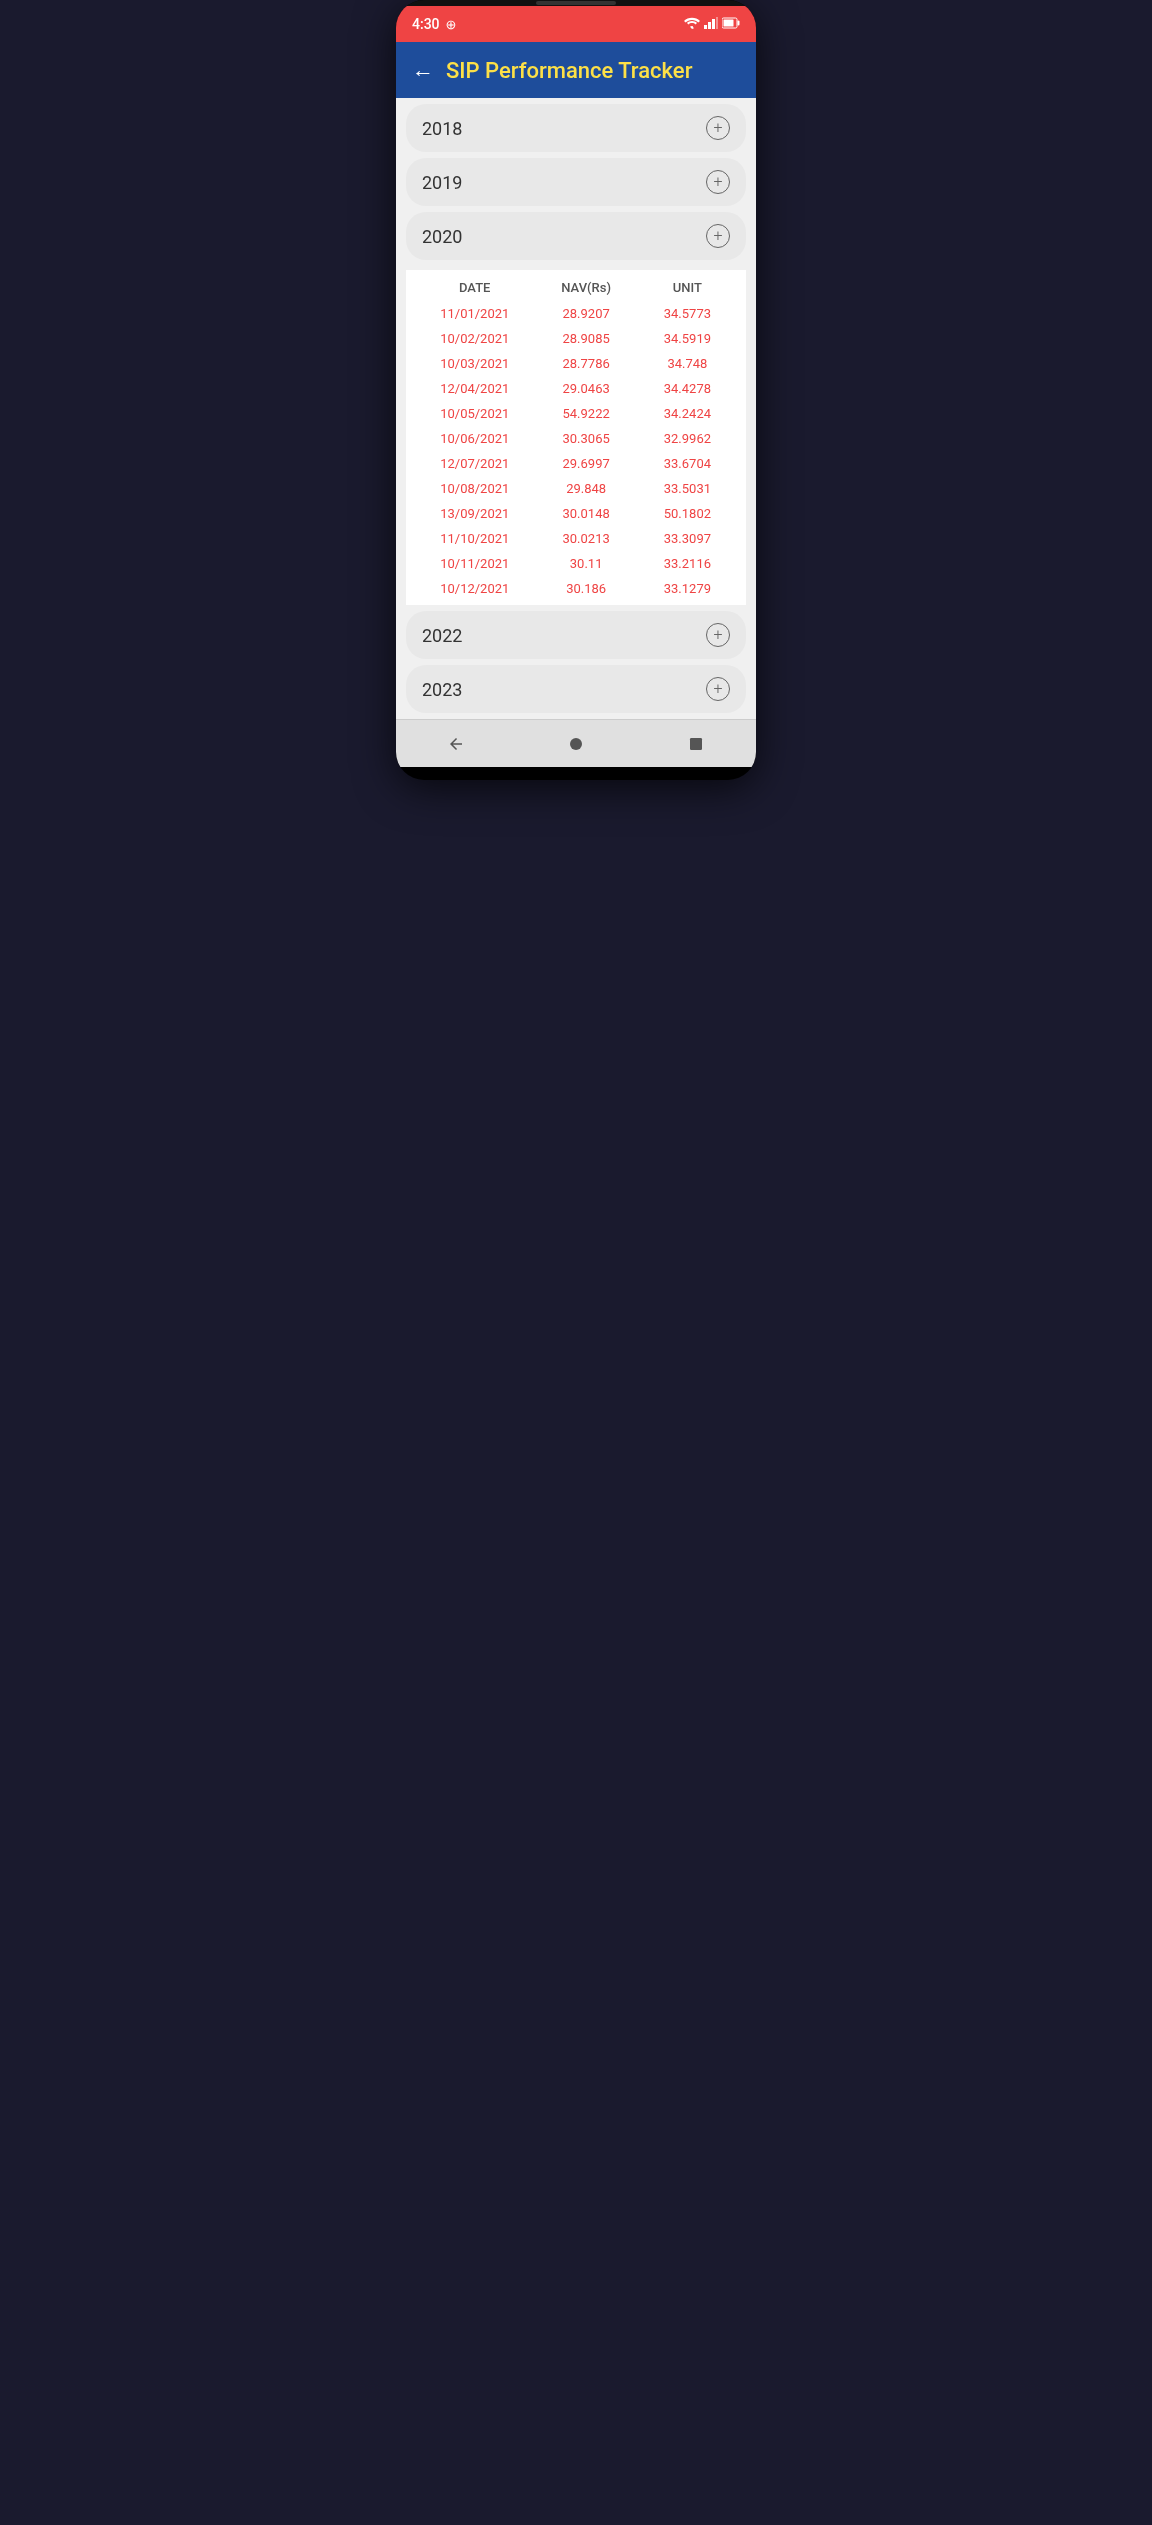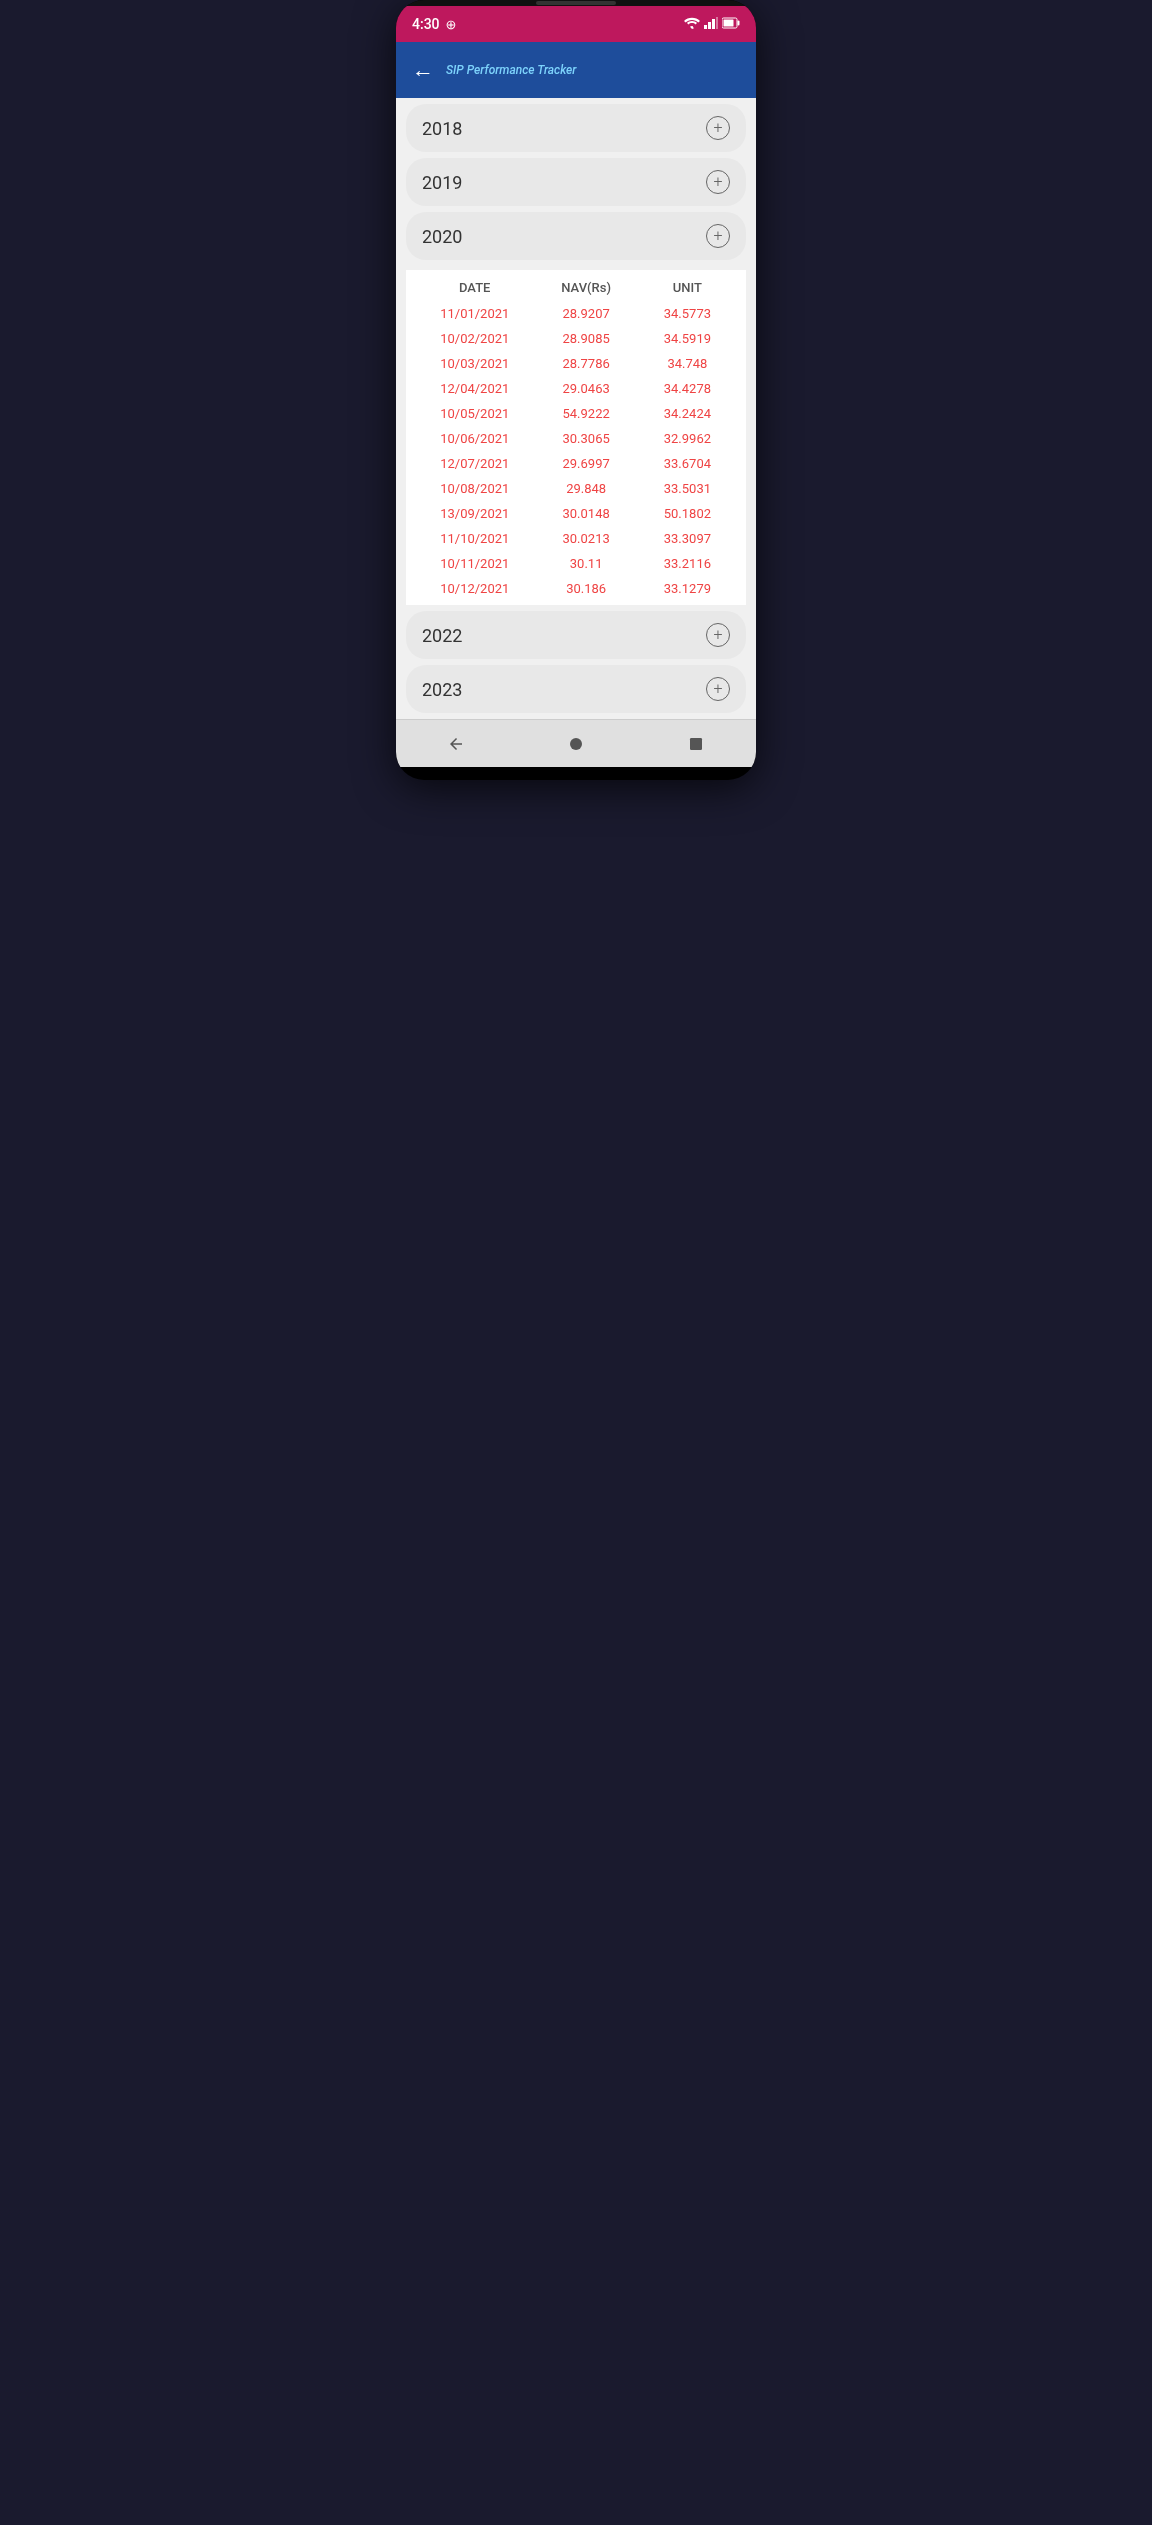--- a/index.html
+++ b/index.html
@@ -14,21 +14,21 @@
     .phone-frame {
       width: 360px;
       min-height: 780px;
       background: #000;
       border-radius: 28px;
       overflow: hidden;
       position: relative;
       box-shadow: 0 8px 40px rgba(0,0,0,0.7);
     }
     .status-bar {
-      background: #be185d;
+      background: #ef4444;
       padding: 8px 16px;
       display: flex;
       justify-content: space-between;
       align-items: center;
       height: 36px;
     }
     .status-time {
       color: white;
       font-size: 14px;
       font-weight: 500;
@@ -52,24 +52,23 @@
       align-items: center;
       gap: 12px;
       height: 56px;
     }
     .toolbar-back {
       color: white;
       font-size: 22px;
       cursor: pointer;
     }
     .toolbar-title {
-      color: #7dd3fc;
-      font-size: 12px;
+      color: #fde047;
+      font-size: 22px;
       font-weight: 500;
-      font-style: italic;
     }
     .content-area {
       background: #f0f0f0;
       overflow-y: auto;
       max-height: calc(780px - 36px - 56px - 48px);
     }
     .year-section {
       margin: 6px 10px;
     }
     .year-header {

